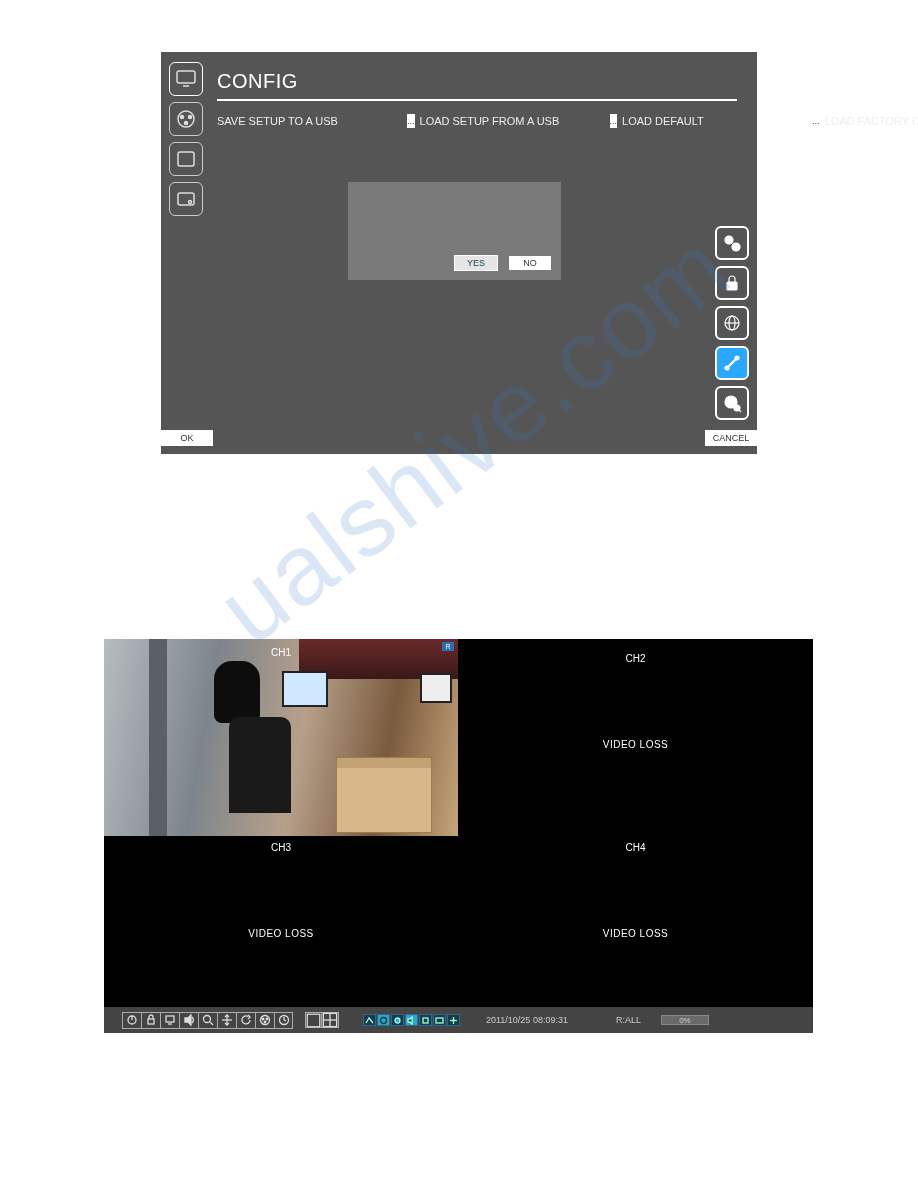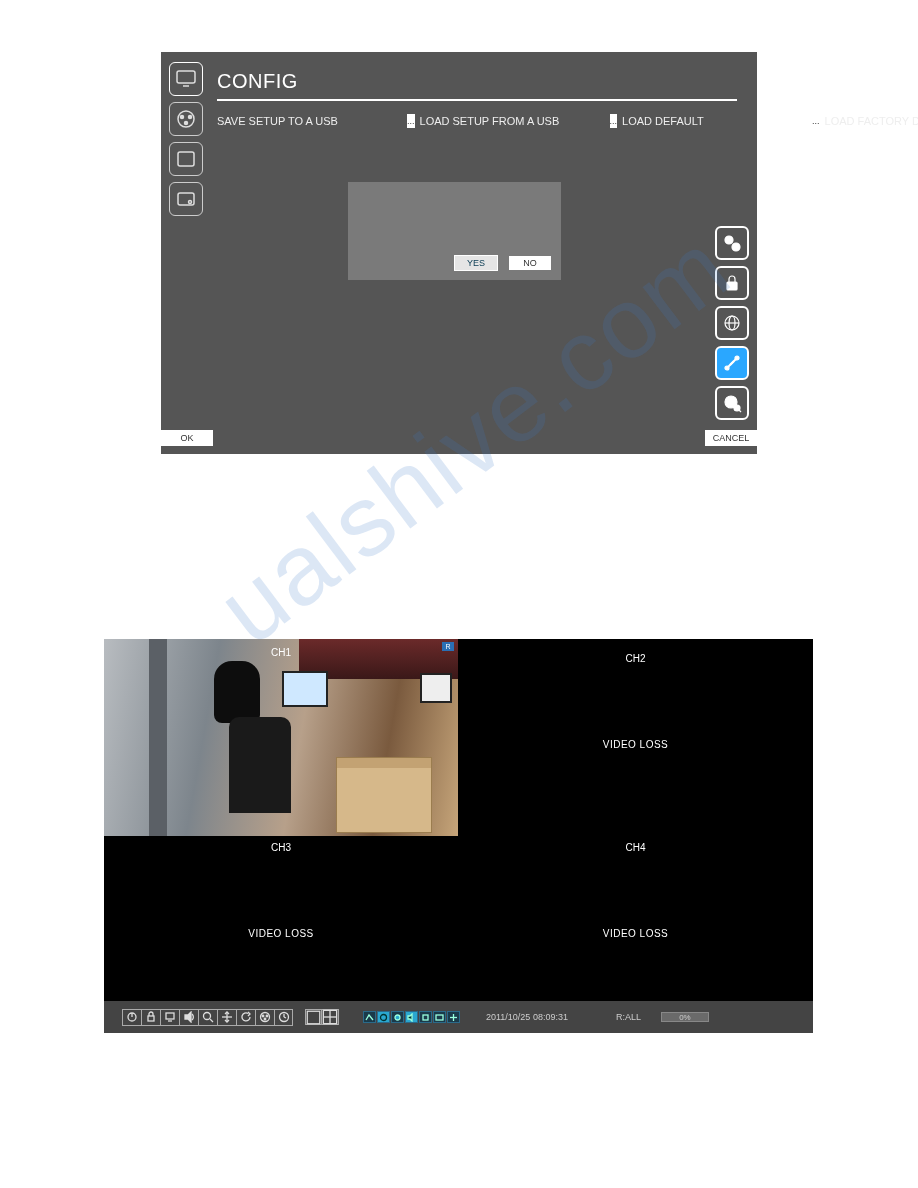--- a/index.html
+++ b/index.html
@@ -128,21 +128,21 @@
   .ch1-img .hinge { position:absolute; left:45px; top:0; width:18px; height:100%; background:#5b6066; }
   .ch1-img .chair { position:absolute; left:125px; top:78px; width:62px; height:96px; background:#1a1a1a; border-radius:10px 10px 0 0; }
   .ch1-img .person { position:absolute; left:110px; top:22px; width:46px; height:62px; background:#0d0d0d; border-radius:18px 18px 8px 8px; }
   .ch1-img .monitor1 { position:absolute; left:178px; top:32px; width:46px; height:36px; background:#cfe8ff; border:2px solid #222; }
   .ch1-img .monitor2 { position:absolute; left:316px; top:34px; width:32px; height:30px; background:#eee; border:2px solid #222; }
   .ch1-img .box { position:absolute; left:232px; top:118px; width:96px; height:76px; background:#d6b88a; border:1px solid #9b7d4f; }
   .ch1-img .box::after { content:""; position:absolute; left:0; top:0; right:0; height:10px; background:#c3a273; }
   .ch1-img .rec-ind { position:absolute; right:4px; top:3px; width:12px; height:9px; background:#2a6fb5; font-size:7px; color:#fff; text-align:center; line-height:9px; }
 
   .statusbar {
-    position: absolute; left: 0; bottom: 0; right: 0; height: 32px;
+    position: absolute; left: 0; bottom: 0; right: 0; height: 26px;
     background: #444;
     display: flex; align-items: center;
     color: #ccc; font-size: 9px;
   }
   .sb-group1 { display:flex; gap:0; margin-left:18px; }
   .sb-btn {
     width: 19px; height: 17px;
     border: 1px solid #aaa; border-right: none;
     display:flex; align-items:center; justify-content:center;
     background:#444;

